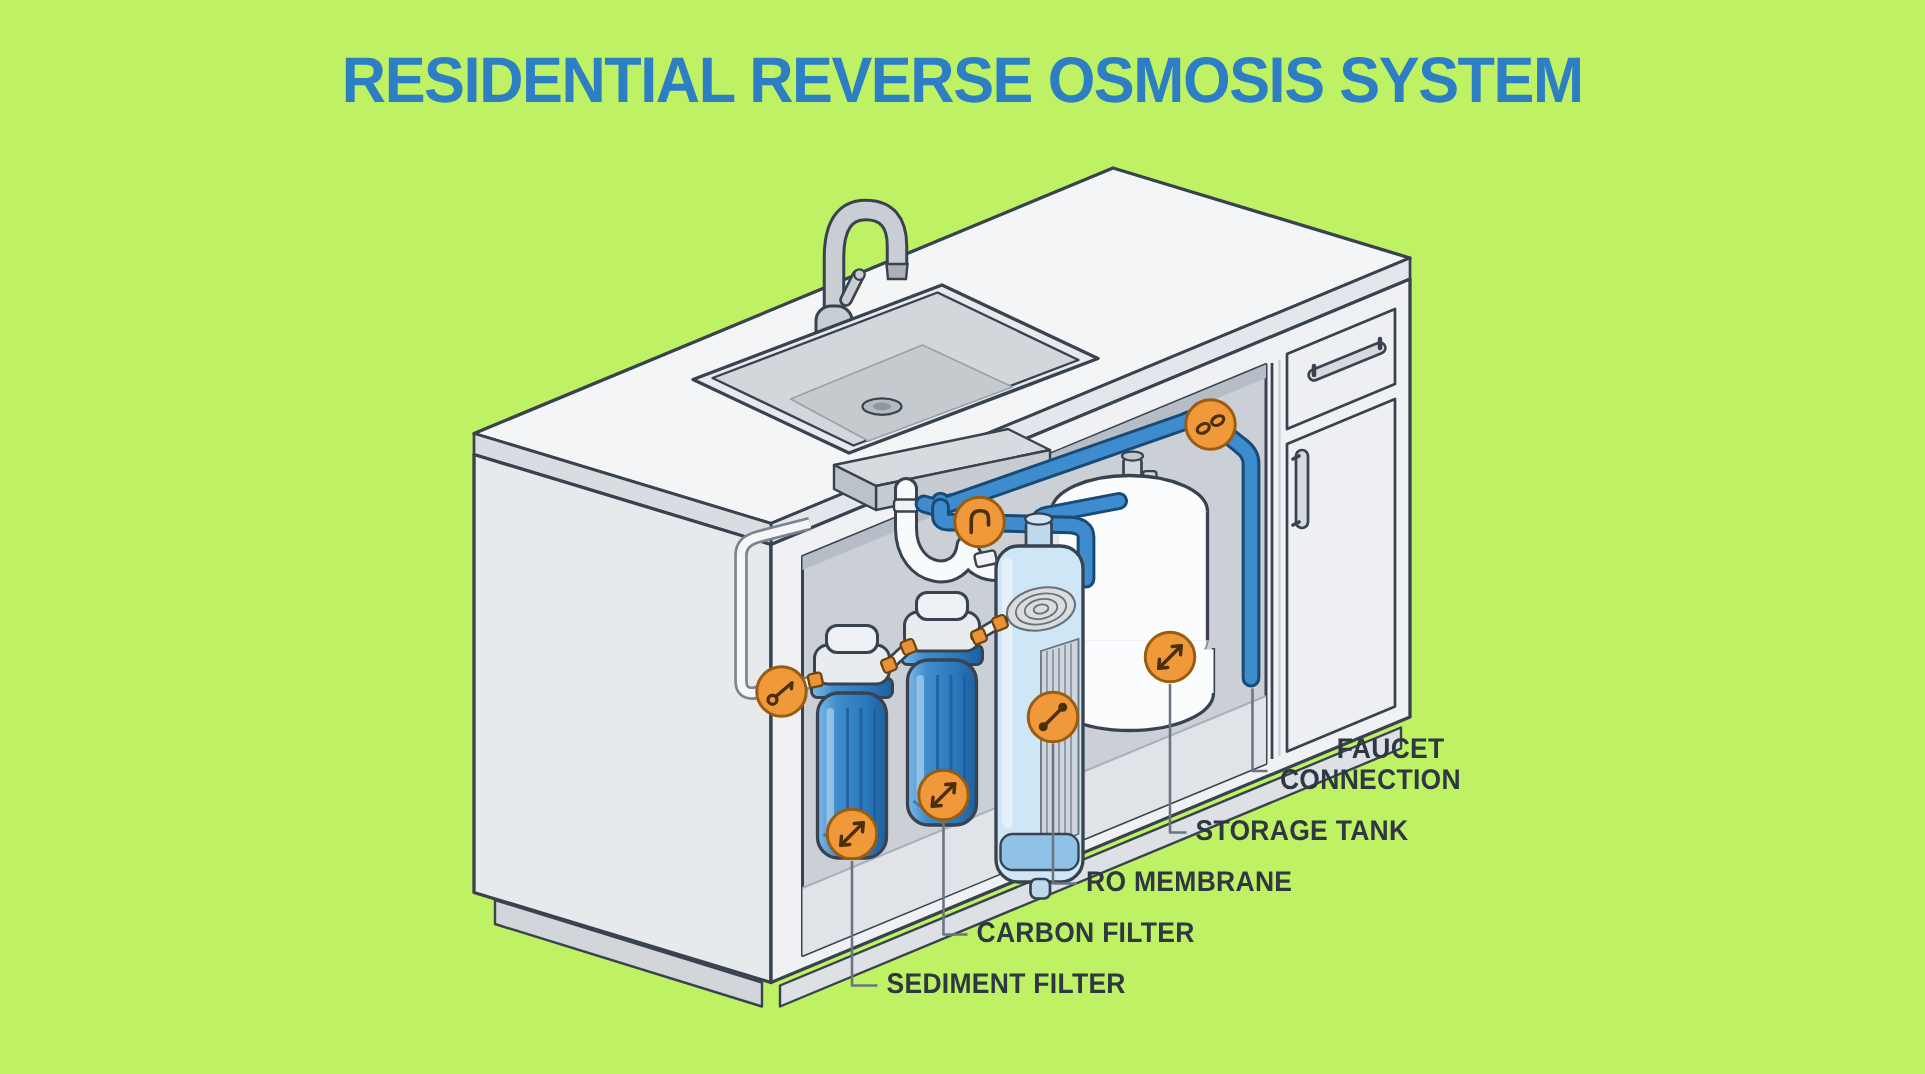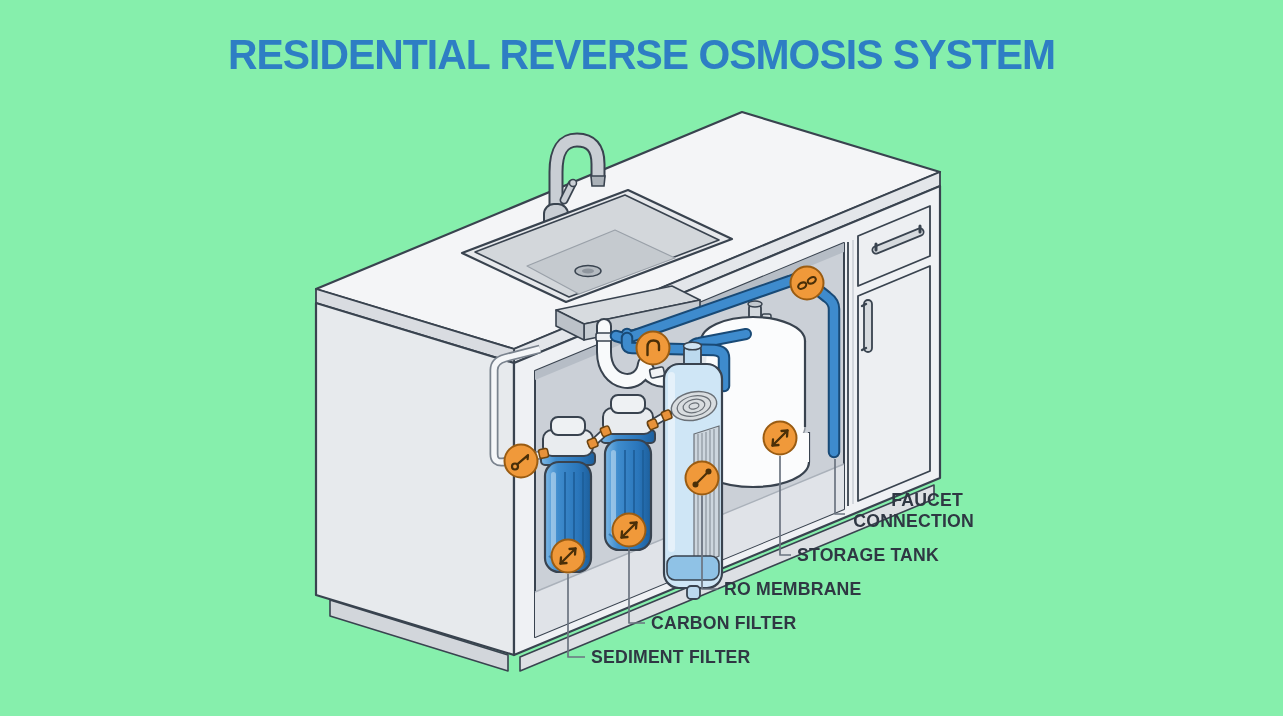--- a/index.html
+++ b/index.html
@@ -1,17 +1,17 @@
 <!DOCTYPE html>
 <html><head>
 <meta charset="utf-8">
 <style>
   html,body{margin:0;padding:0;background:#ffffff;}
   #canvas{
-    position:relative;width:1283px;height:716px;background:#86efac;overflow:hidden;
+    position:relative;width:1283px;height:716px;background:#bef264;overflow:hidden;
     font-family:"Liberation Sans", sans-serif;
   }
   #diagram{position:absolute;left:0;top:0;}
   .title{
     position:absolute;left:0;right:0;top:30px;text-align:center;
     font-size:43px;font-weight:700;letter-spacing:-1px;color:#2e7ec4;
     transform:scaleX(.95);transform-origin:50% 50%;white-space:nowrap;
   }
   .lbl{
     position:absolute;font-size:19px;font-weight:700;color:#2f3743;

